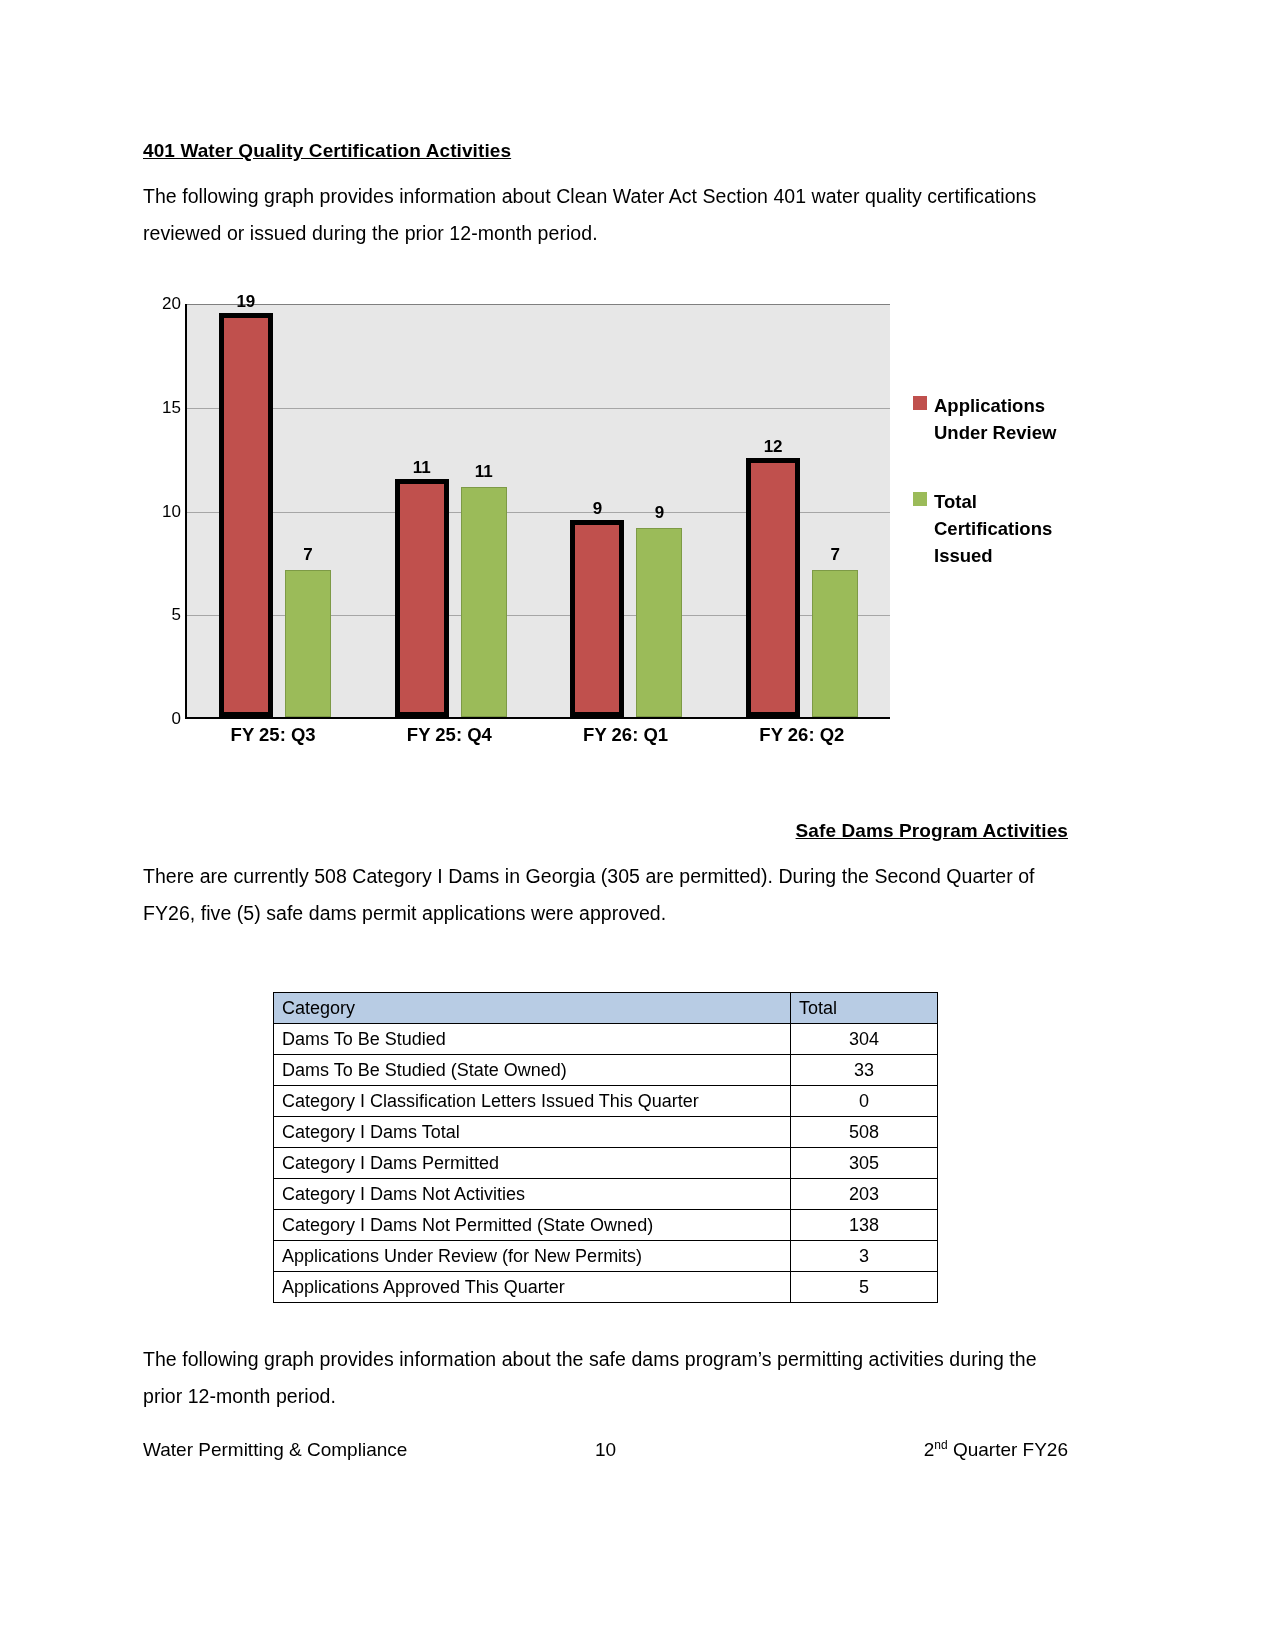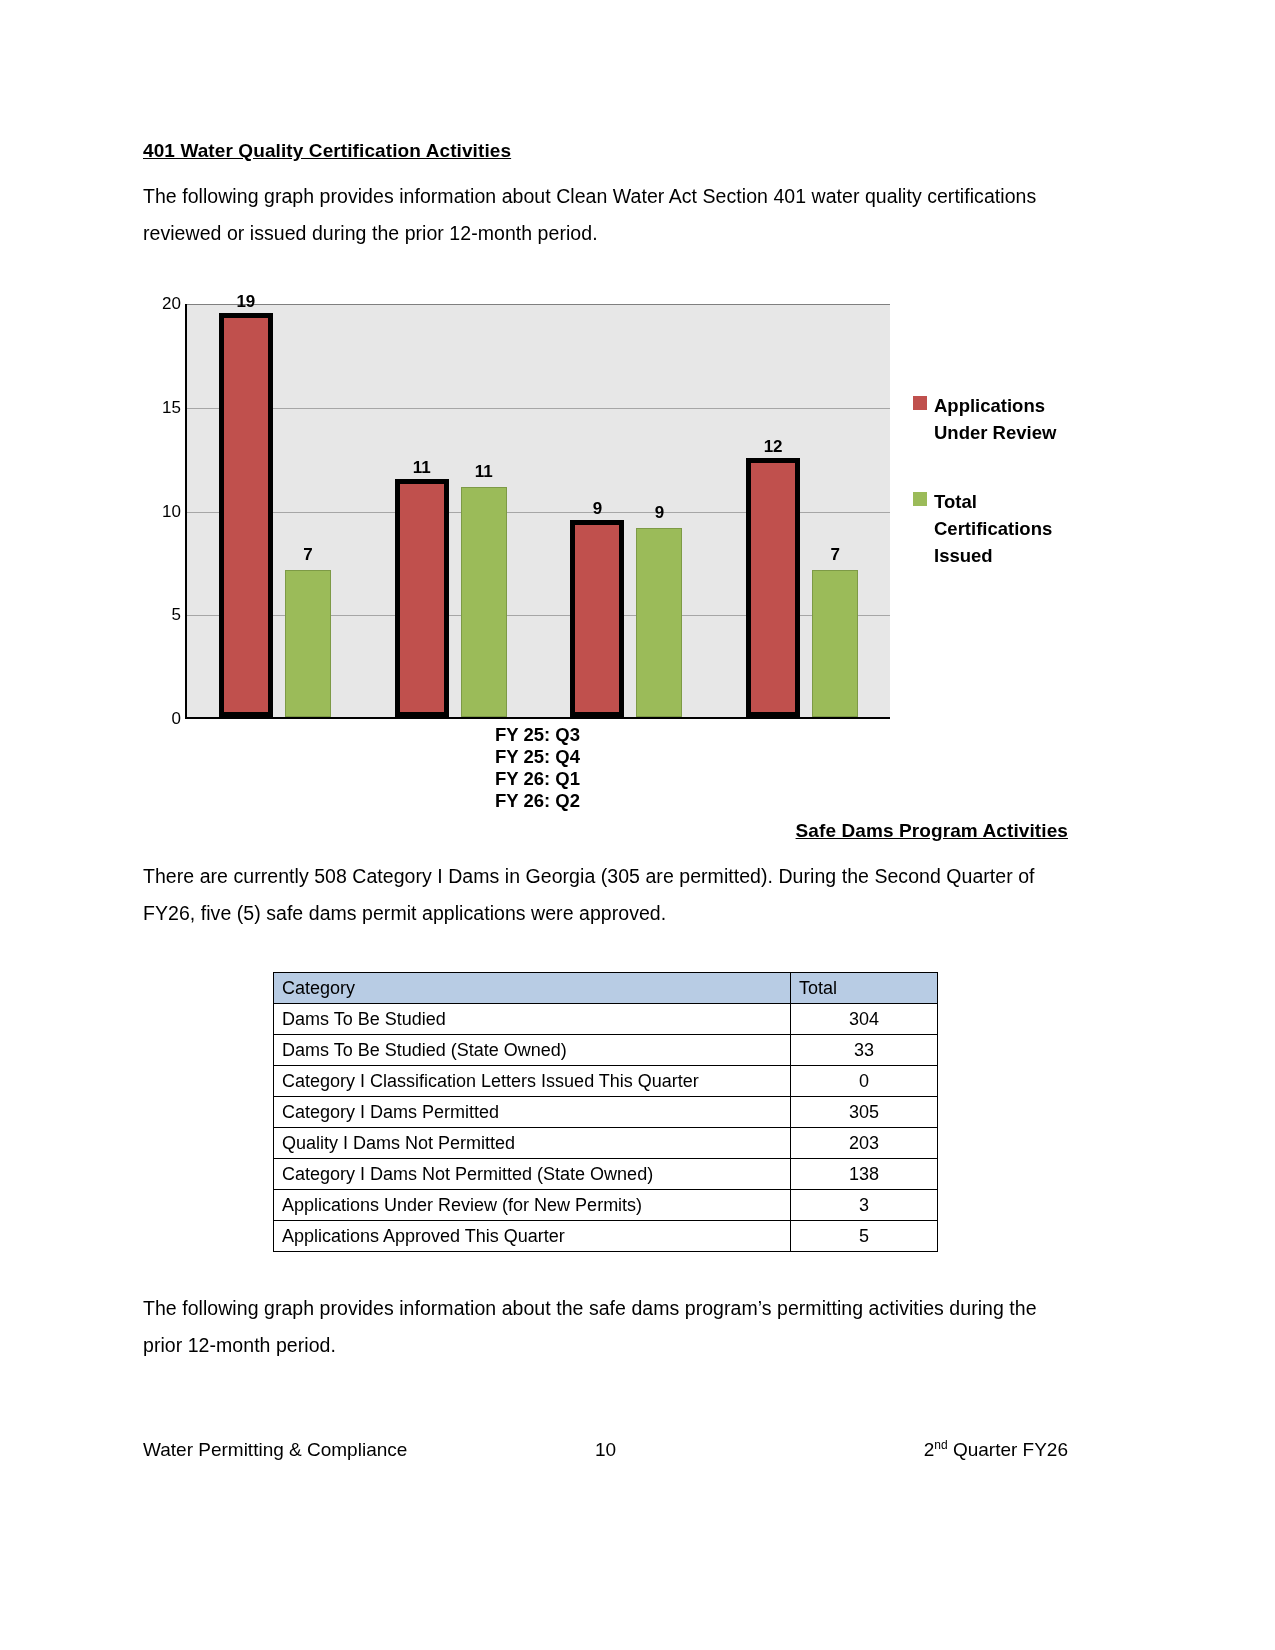--- a/index.html
+++ b/index.html
@@ -113,21 +113,20 @@
   }
   .bar.series0 { background: #c0504d; border: 5px solid #000000; }
   .bar.series1 { background: #9bbb59; border: 1px solid #7d9a46; }
 
   .x-axis-labels {
     position: absolute;
     left: 42px;
     top: 432px;
     width: 705px;
     display: flex;
-    flex-direction: column;
   }
   .x-axis-labels div {
     flex: 1 1 0;
     text-align: center;
     font-size: 18.5px;
     font-weight: bold;
   }
 
   .legend {
     position: absolute;
@@ -149,21 +148,21 @@
     flex: 0 0 auto;
   }
   .legend-label {
     font-size: 18.5px;
     font-weight: bold;
     line-height: 27px;
   }
 
   
   .table-wrap {
-    margin-top: 40px;
+    margin-top: 60px;
     display: flex;
     justify-content: center;
   }
   table.data-table {
     border-collapse: collapse;
     width: 665px;
     font-size: 18px;
   }
   table.data-table th,
   table.data-table td {
@@ -303,25 +302,29 @@
             </tr>
             <tr>
               <td class="label-cell">Dams To Be Studied (State Owned)</td>
               <td class="value-cell">33</td>
             </tr>
             <tr>
               <td class="label-cell">Category I Classification Letters Issued This Quarter</td>
               <td class="value-cell">0</td>
             </tr>
             <tr>
+              <td class="label-cell">Category I Dams Total</td>
+              <td class="value-cell">508</td>
+            </tr>
+            <tr>
               <td class="label-cell">Category I Dams Permitted</td>
               <td class="value-cell">305</td>
             </tr>
             <tr>
-              <td class="label-cell">Quality I Dams Not Permitted</td>
+              <td class="label-cell">Category I Dams Not Activities</td>
               <td class="value-cell">203</td>
             </tr>
             <tr>
               <td class="label-cell">Category I Dams Not Permitted (State Owned)</td>
               <td class="value-cell">138</td>
             </tr>
             <tr>
               <td class="label-cell">Applications Under Review (for New Permits)</td>
               <td class="value-cell">3</td>
             </tr>

